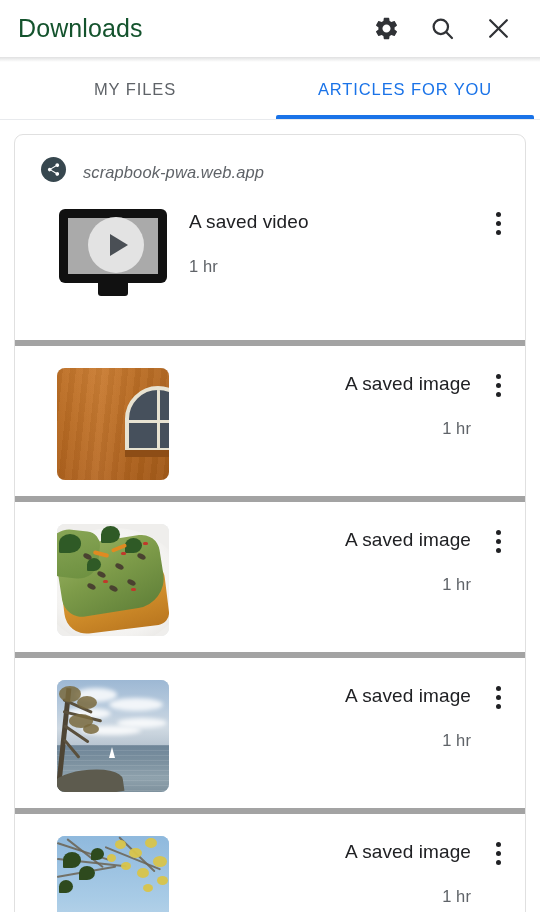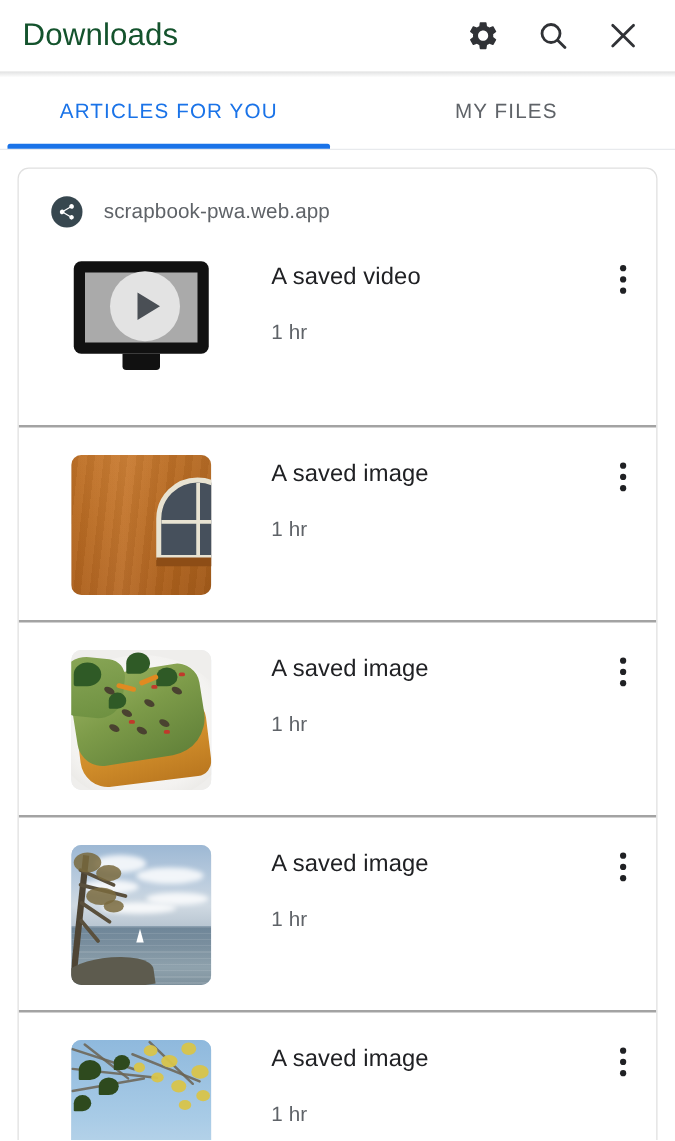--- a/index.html
+++ b/index.html
@@ -100,22 +100,23 @@
   .card {
     border: 1px solid #e0e0e0;
     border-radius: 9px;
     background: #ffffff;
     overflow: hidden;
   }
 
   
   .card-publisher {
     display: flex;
-    align-items: center;
+    align-items: flex-end;
     padding: 22px 0 10px 26px;
+    font-style: italic;
   }
   .publisher-badge {
     width: 25px;
     height: 25px;
     border-radius: 50%;
     background: #37474f;
     display: flex;
     align-items: center;
     justify-content: center;
     flex: 0 0 auto;
@@ -128,23 +129,22 @@
     white-space: nowrap;
   }
 
   
   .row {
     display: flex;
     align-items: flex-start;
     padding: 16px 0 16px 0;
     min-height: 156px;
     position: relative;
-    gap: 28px;
-  }
-  .row + .row { border-top: 2px solid #a3a3a3; }
+  }
+  .row + .row { border-top: 6px solid #a3a3a3; text-align: right; }
   .row.first { padding-top: 8px; min-height: 148px; }
 
   .thumb-wrap {
     flex: 0 0 auto;
     width: 112px;
     margin-left: 42px;
     display: flex;
     align-items: flex-start;
     justify-content: center;
     padding-top: 6px;
@@ -394,25 +394,25 @@
           <line x1="19.4" y1="4.6" x2="4.6" y2="19.4"></line>
         </svg>
       </span>
     </button>
 
   </div>
 </div>
 <div class="header-shadow"></div>
 
 <div class="tab-bar">
+  <button class="tab inactive">
+    <span>MY FILES</span>
+  </button>
   <button class="tab active">
     <span>ARTICLES FOR YOU</span>
-  </button>
-  <button class="tab inactive">
-    <span>MY FILES</span>
   </button>
 </div>
 
 <div class="content-area">
   <div class="card">
 
     <div class="card-publisher">
       <span class="publisher-badge">
         <svg width="15" height="15" viewBox="0 0 24 24" fill="#ffffff">
           <path d="M18 16.08c-.76 0-1.44.3-1.96.77L8.91 12.7c.05-.23.09-.46.09-.7s-.04-.47-.09-.7l7.05-4.11c.54.5 1.25.81 2.04.81 1.66 0 3-1.34 3-3s-1.34-3-3-3-3 1.34-3 3c0 .24.04.47.09.7L8.04 9.81C7.5 9.31 6.79 9 6 9c-1.66 0-3 1.34-3 3s1.34 3 3 3c.79 0 1.5-.31 2.04-.81l7.12 4.16c-.05.21-.08.43-.08.65 0 1.61 1.31 2.92 2.92 2.92s2.92-1.31 2.92-2.92-1.31-2.92-2.92-2.92z"></path>

